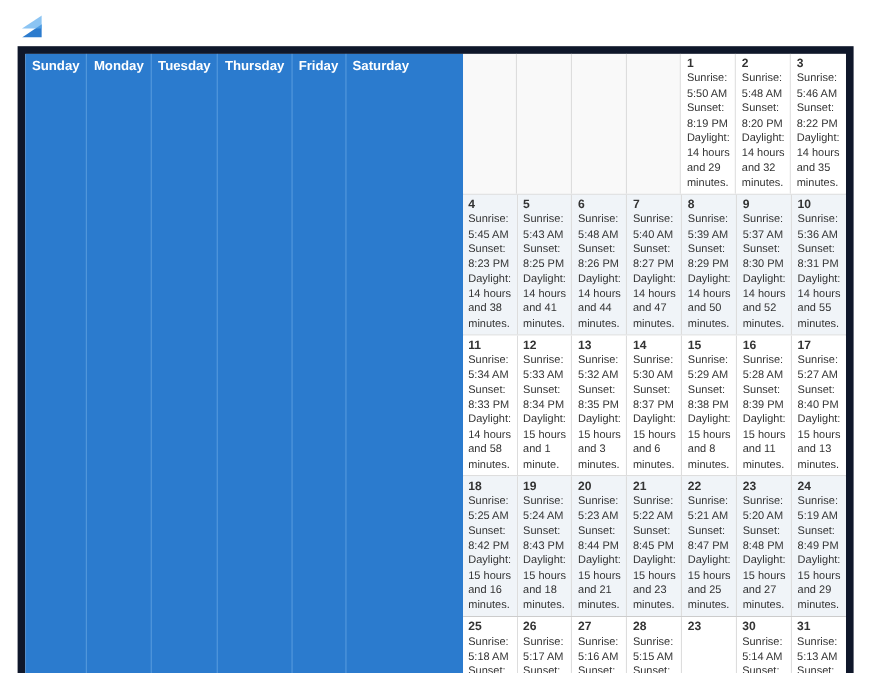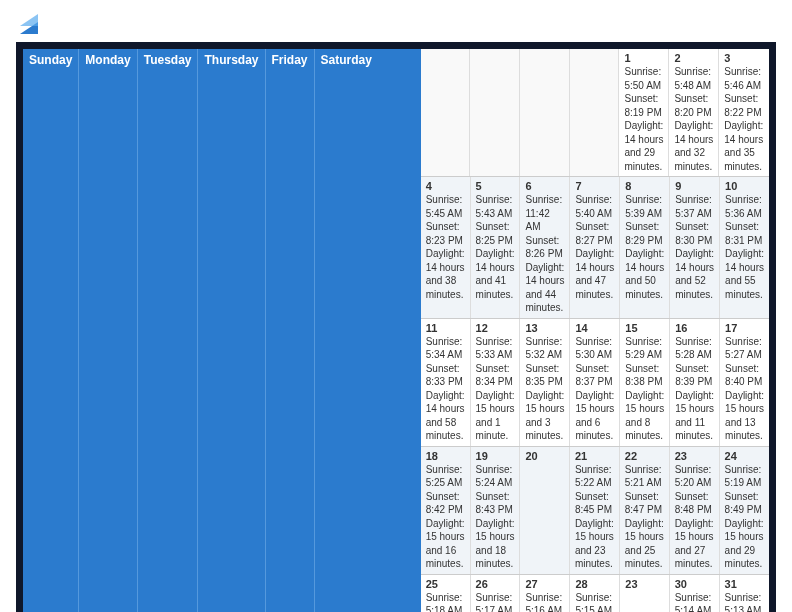--- a/index.html
+++ b/index.html
@@ -184,21 +184,21 @@
           </div>
           <div class="cal-cell alt">
             <div class="day-num">5</div>
             <div class="cell-text">Sunrise: 5:43 AM
 Sunset: 8:25 PM
 Daylight: 14 hours
 and 41 minutes.</div>
           </div>
           <div class="cal-cell alt">
             <div class="day-num">6</div>
-            <div class="cell-text">Sunrise: 11:42 AM
+            <div class="cell-text">Sunrise: 5:48 AM
 Sunset: 8:26 PM
 Daylight: 14 hours
 and 44 minutes.</div>
           </div>
           <div class="cal-cell alt">
             <div class="day-num">7</div>
             <div class="cell-text">Sunrise: 5:40 AM
 Sunset: 8:27 PM
 Daylight: 14 hours
 and 47 minutes.</div>
@@ -286,20 +286,24 @@
           </div>
           <div class="cal-cell alt">
             <div class="day-num">19</div>
             <div class="cell-text">Sunrise: 5:24 AM
 Sunset: 8:43 PM
 Daylight: 15 hours
 and 18 minutes.</div>
           </div>
           <div class="cal-cell alt">
             <div class="day-num">20</div>
+            <div class="cell-text">Sunrise: 5:23 AM
+Sunset: 8:44 PM
+Daylight: 15 hours
+and 21 minutes.</div>
           </div>
           <div class="cal-cell alt">
             <div class="day-num">21</div>
             <div class="cell-text">Sunrise: 5:22 AM
 Sunset: 8:45 PM
 Daylight: 15 hours
 and 23 minutes.</div>
           </div>
           <div class="cal-cell alt">
             <div class="day-num">22</div>

